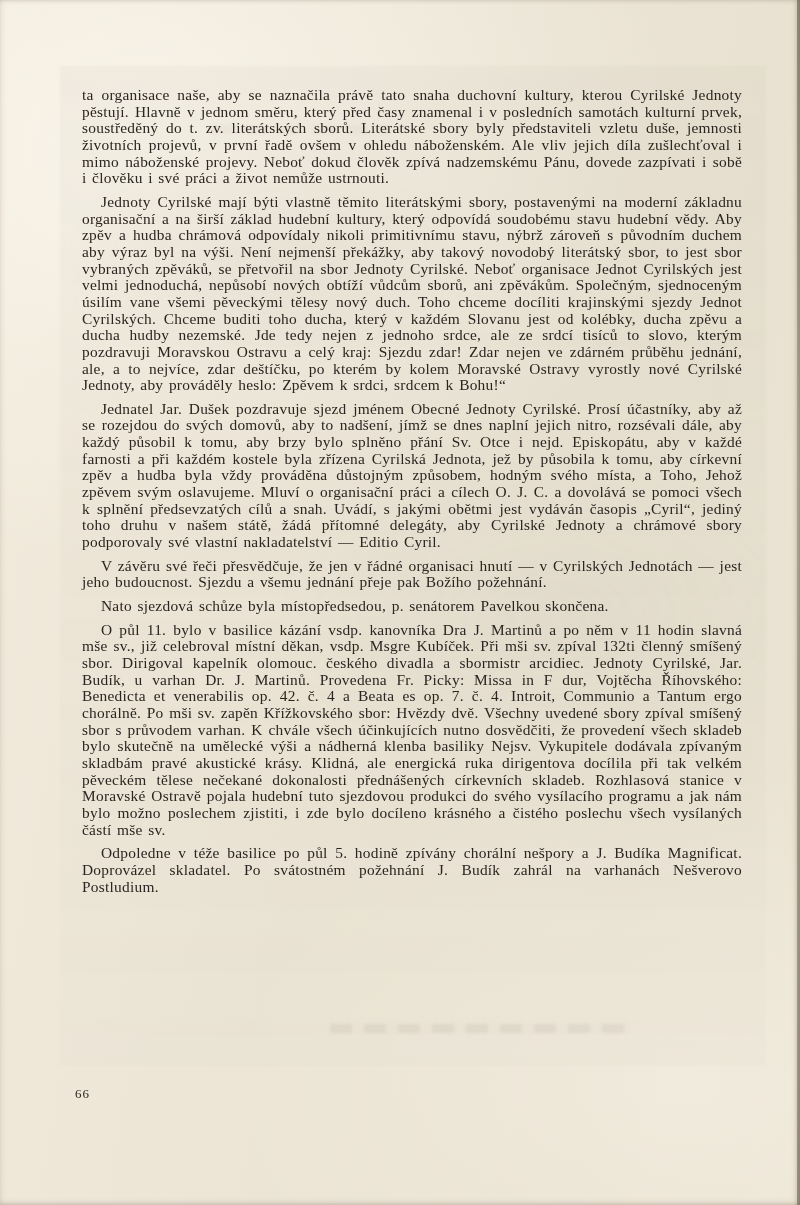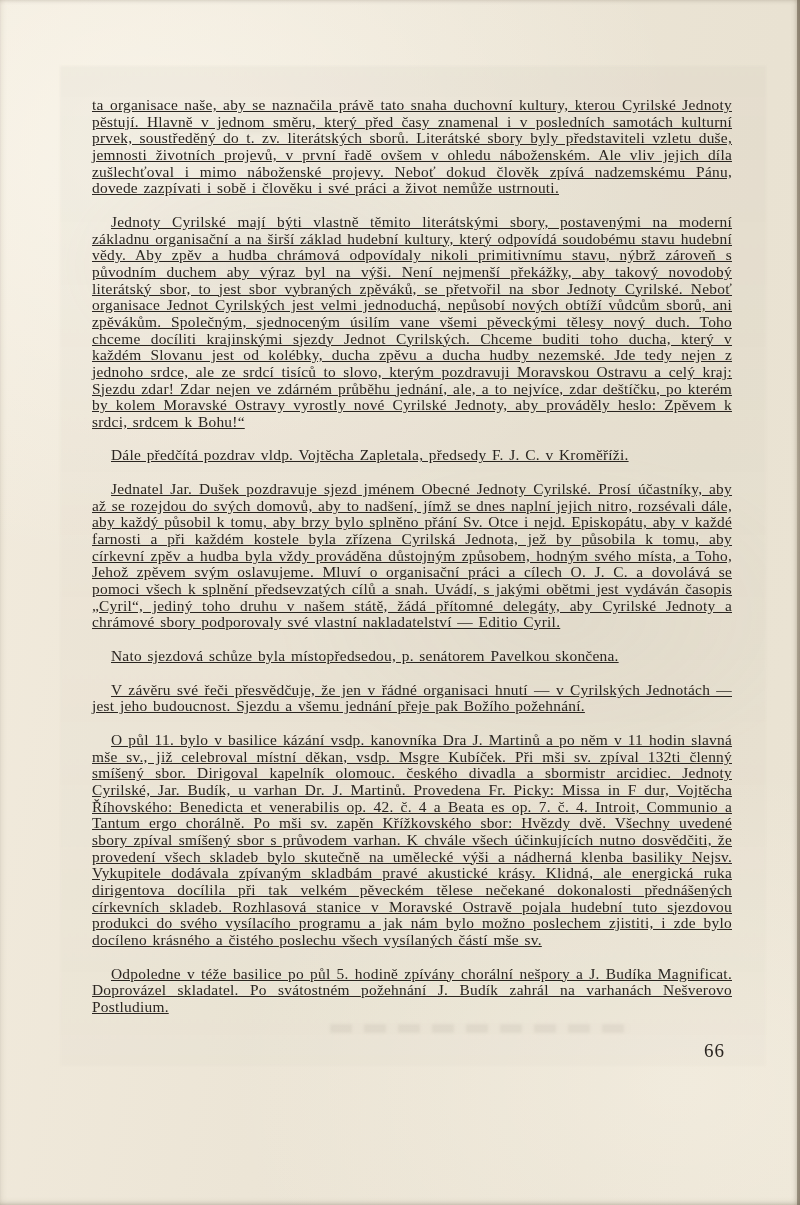--- a/index.html
+++ b/index.html
@@ -42,35 +42,34 @@
     width: 674px;
     color: #2a2520;
     font-size: 15.4px;
     line-height: 16.65px;
     letter-spacing: 0.25px;
     word-spacing: 1.5px;
     text-align: justify;
     text-rendering: optimizeLegibility;
   }
   .text-block p {
-    margin: 17px;
+    margin: 7px;
     padding: 0;
-    text-decoration: underline;
   }
   .text-block p.indent {
     text-indent: 19px;
   }
   .page-number {
     position: absolute;
     left: 75px;
-    top: 1040px;
+    top: 1086px;
     width: 650px;
-    text-align: right;
+    text-align: left;
     color: #2a2520;
-    font-size: 19px;
+    font-size: 13px;
     letter-spacing: 1px;
   }
   
   .bleed {
     position: absolute;
     height: 9px;
     background: repeating-linear-gradient(90deg,
       rgba(110,100,85,0.16) 0 22px,
       rgba(110,100,85,0.02) 22px 34px);
     filter: blur(1.6px);
@@ -93,24 +92,23 @@
 
 <div class="page">
 
   <div class="scan-tone"></div>
   <div class="bleed b1"></div>
   <div class="bleed b2"></div>
 
   <div class="text-block">
     <p>ta organisace naše, aby se naznačila právě tato snaha duchovní kultury, kterou Cyrilské Jednoty pěstují. Hlavně v jednom směru, který před časy znamenal i v posledních samotách kulturní prvek, soustředěný do t. zv. literátských sborů. Literátské sbory byly představiteli vzletu duše, jemnosti životních projevů, v první řadě ovšem v ohledu náboženském. Ale vliv jejich díla zušlechťoval i mimo náboženské projevy. Neboť dokud člověk zpívá nadzemskému Pánu, dovede zazpívati i sobě i člověku i své práci a život nemůže ustrnouti.</p>
     <p class="indent">Jednoty Cyrilské mají býti vlastně těmito literátskými sbory, postavenými na moderní základnu organisační a na širší základ hudební kultury, který odpovídá soudobému stavu hudební vědy. Aby zpěv a hudba chrámová odpovídaly nikoli primitivnímu stavu, nýbrž zároveň s původním duchem aby výraz byl na výši. Není nejmenší překážky, aby takový novodobý literátský sbor, to jest sbor vybraných zpěváků, se přetvořil na sbor Jednoty Cyrilské. Neboť organisace Jednot Cyrilských jest velmi jednoduchá, nepůsobí nových obtíží vůdcům sborů, ani zpěvákům. Společným, sjednoceným úsilím vane všemi pěveckými tělesy nový duch. Toho chceme docíliti krajinskými sjezdy Jednot Cyrilských. Chceme buditi toho ducha, který v každém Slovanu jest od kolébky, ducha zpěvu a ducha hudby nezemské. Jde tedy nejen z jednoho srdce, ale ze srdcí tisíců to slovo, kterým pozdravuji Moravskou Ostravu a celý kraj: Sjezdu zdar! Zdar nejen ve zdárném průběhu jednání, ale, a to nejvíce, zdar deštíčku, po kterém by kolem Moravské Ostravy vyrostly nové Cyrilské Jednoty, aby prováděly heslo: Zpěvem k srdci, srdcem k Bohu!“</p>
-    <p class="indent">Dále předčítá pozdrav vldp. Vojtěcha Zapletala, předsedy F. J. C. v Kroměříži.</p>
     <p class="indent">Jednatel Jar. Dušek pozdravuje sjezd jménem Obecné Jednoty Cyrilské. Prosí účastníky, aby až se rozejdou do svých domovů, aby to nadšení, jímž se dnes naplní jejich nitro, rozsévali dále, aby každý působil k tomu, aby brzy bylo splněno přání Sv. Otce i nejd. Episkopátu, aby v každé farnosti a při každém kostele byla zřízena Cyrilská Jednota, jež by působila k tomu, aby církevní zpěv a hudba byla vždy prováděna důstojným způsobem, hodným svého místa, a Toho, Jehož zpěvem svým oslavujeme. Mluví o organisační práci a cílech O. J. C. a dovolává se pomoci všech k splnění předsevzatých cílů a snah. Uvádí, s jakými obětmi jest vydáván časopis „Cyril“, jediný toho druhu v našem státě, žádá přítomné delegáty, aby Cyrilské Jednoty a chrámové sbory podporovaly své vlastní nakladatelství — Editio Cyril.</p>
+    <p class="indent">V závěru své řeči přesvědčuje, že jen v řádné organisaci hnutí — v Cyrilských Jednotách — jest jeho budoucnost. Sjezdu a všemu jednání přeje pak Božího požehnání.</p>
     <p class="indent">Nato sjezdová schůze byla místopředsedou, p. senátorem Pavelkou skončena.</p>
-    <p class="indent">V závěru své řeči přesvědčuje, že jen v řádné organisaci hnutí — v Cyrilských Jednotách — jest jeho budoucnost. Sjezdu a všemu jednání přeje pak Božího požehnání.</p>
     <p class="indent">O půl 11. bylo v basilice kázání vsdp. kanovníka Dra J. Martinů a po něm v 11 hodin slavná mše sv., již celebroval místní děkan, vsdp. Msgre Kubíček. Při mši sv. zpíval 132ti členný smíšený sbor. Dirigoval kapelník olomouc. českého divadla a sbormistr arcidiec. Jednoty Cyrilské, Jar. Budík, u varhan Dr. J. Martinů. Provedena Fr. Picky: Missa in F dur, Vojtěcha Říhovského: Benedicta et venerabilis op. 42. č. 4 a Beata es op. 7. č. 4. Introit, Communio a Tantum ergo chorálně. Po mši sv. zapěn Křížkovského sbor: Hvězdy dvě. Všechny uvedené sbory zpíval smíšený sbor s průvodem varhan. K chvále všech účinkujících nutno dosvědčiti, že provedení všech skladeb bylo skutečně na umělecké výši a nádherná klenba basiliky Nejsv. Vykupitele dodávala zpívaným skladbám pravé akustické krásy. Klidná, ale energická ruka dirigentova docílila při tak velkém pěveckém tělese nečekané dokonalosti přednášených církevních skladeb. Rozhlasová stanice v Moravské Ostravě pojala hudební tuto sjezdovou produkci do svého vysílacího programu a jak nám bylo možno poslechem zjistiti, i zde bylo docíleno krásného a čistého poslechu všech vysílaných částí mše sv.</p>
     <p class="indent">Odpoledne v téže basilice po půl 5. hodině zpívány chorální nešpory a J. Budíka Magnificat. Doprovázel skladatel. Po svátostném požehnání J. Budík zahrál na varhanách Nešverovo Postludium.</p>
   </div>
 
   <div class="page-number">66</div>
 
   <div class="edge-line"></div>
 </div>
 
 </body></html>

